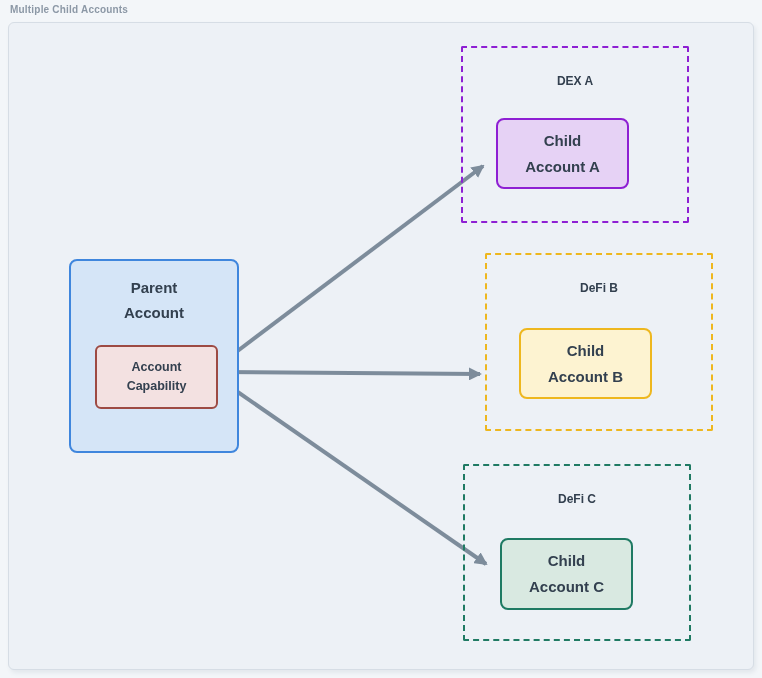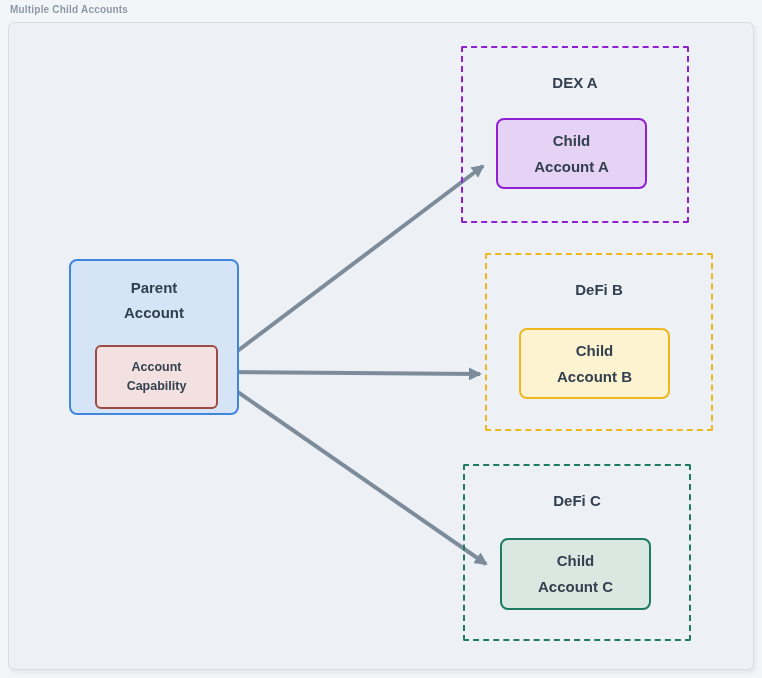--- a/index.html
+++ b/index.html
@@ -39,21 +39,21 @@
     white-space: pre-line;
     text-align: center;
     color: #33404f;
     font-weight: 700;
   }
 
   
   .parent-box {
     position: absolute;
     left: 60px; top: 236px;
-    width: 170px; height: 156px;
+    width: 170px; height: 194px;
     background: #d5e5f7;
     border: 2px solid #3f86dd;
     border-radius: 8px;
   }
   .parent-label {
     margin-top: 14px;
     font-size: 15px;
     line-height: 25px;
   }
   .capability-box {
@@ -72,25 +72,25 @@
 
   
   .env {
     position: absolute;
     width: 228px; height: 177px;
     border: 2px dashed;
     border-radius: 2px;
   }
   .env-label {
     margin-top: 26px;
-    font-size: 15px;
+    font-size: 12px;
   }
   .child-box {
     position: absolute;
-    width: 151px; height: 71px;
+    width: 133px; height: 71px;
     border: 2px solid;
     border-radius: 8px;
     display: flex; align-items: center; justify-content: center;
   }
   .child-label { font-size: 15px; line-height: 26px; }
 
   .env-a { left: 452px; top: 23px; border-color: #8e1fd3; }
   .env-a .child-box { left: 33px; top: 70px; background: #e6d2f5; border-color: #8e1fd3; }
 
   .env-b { left: 476px; top: 230px; height: 178px; border-color: #eeb71e; }

